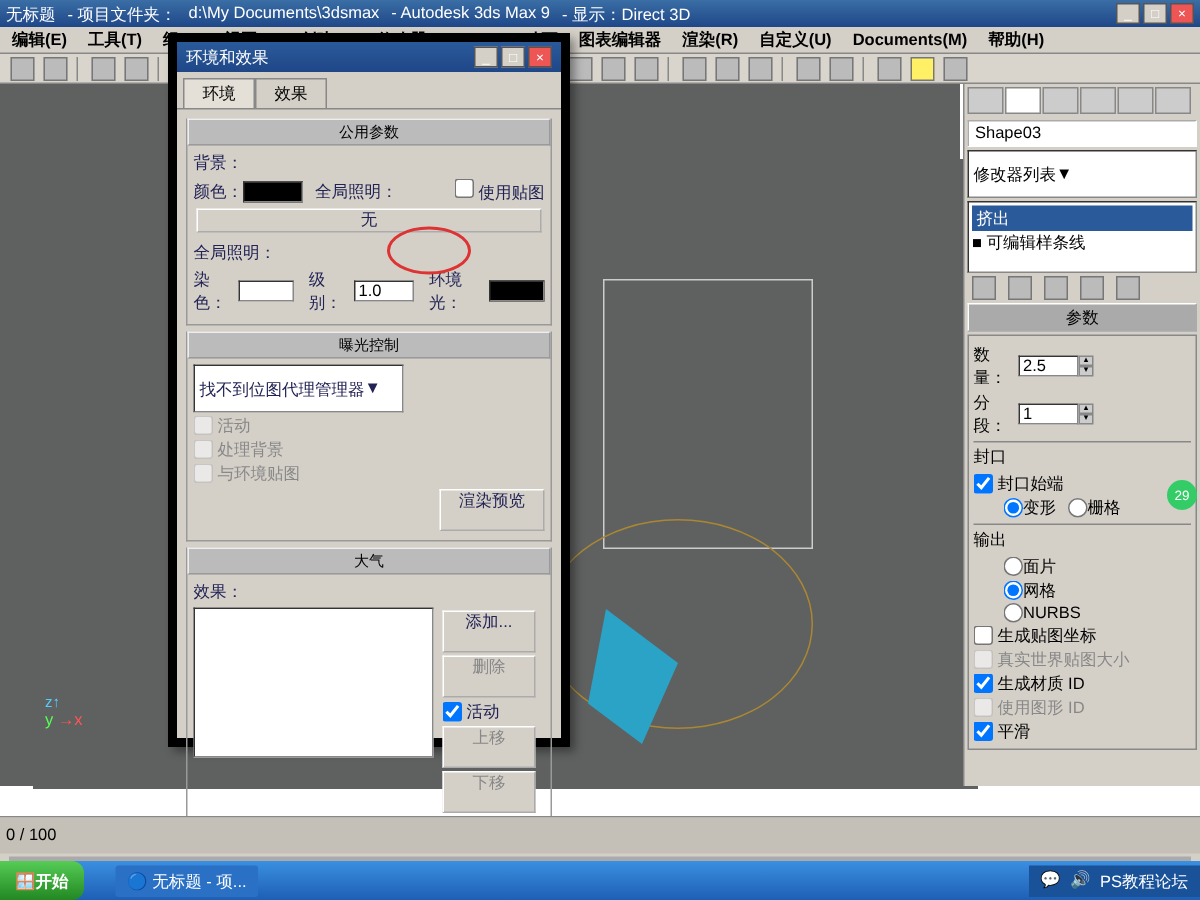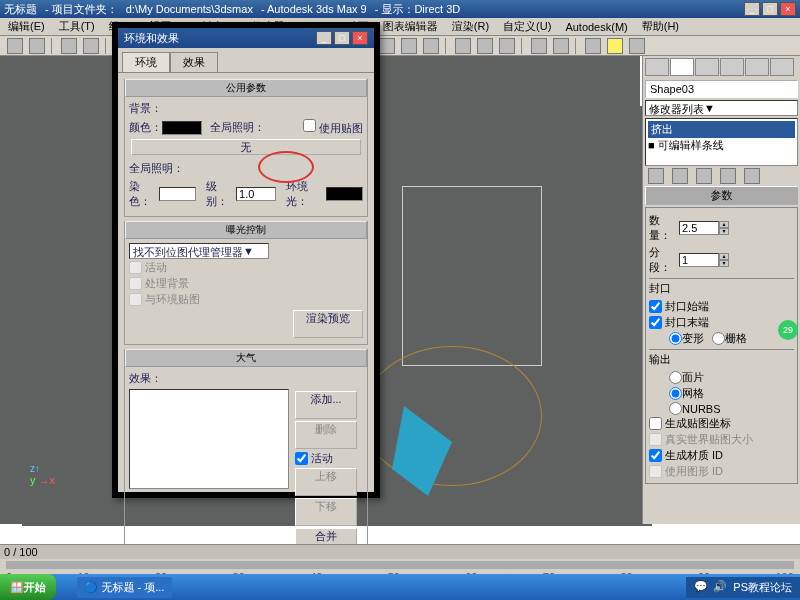--- a/index.html
+++ b/index.html
@@ -3,21 +3,21 @@
 <meta charset="utf-8">
 <style>
 * { margin:0; padding:0; box-sizing:border-box; font-family:"SimSun",Arial,sans-serif; font-size:11px; }
 body { background:#fff; width:800px; height:600px; overflow:hidden; position:relative; }
 .titlebar { background:linear-gradient(#3a6ea5,#1f4788); color:#fff; height:18px; display:flex; align-items:center; padding:0 4px; }
 .titlebar .sp { flex:1; }
 .titlebar span { margin-right:8px; }
 .win-btns { display:flex; }
 .win-btn { width:16px; height:14px; background:#d4d0c8; border:1px solid #555; margin-left:2px; text-align:center; line-height:12px; font-size:9px; }
 .win-btn.close { background:#e55; color:#fff; }
-.menubar { background:#d4d0c8; height:18px; display:flex; align-items:center; padding:0 4px; border-bottom:1px solid #888; }
+.menubar { background:#d4d0c8; height:18px; display:flex; align-items:center; padding:0 4px; border-bottom:1px solid #888;font-weight:bold; }
 .menubar span { margin-right:6px; padding:1px 4px; }
 .toolbar { background:#d9d5cc; height:20px; display:flex; align-items:center; padding:0 4px; border-bottom:1px solid #888; }
 .tool-icon { width:16px; height:16px; margin:0 3px; background:#bbb; border:1px solid #777; display:inline-block; }
 .tool-icon.sel { background:#fff066; }
 .tool-sep { width:4px; height:16px; border-left:1px solid #888; margin:0 3px; }
 .main-area { position:relative; height:470px; }
 .viewport { position:absolute; left:0; top:0; width:640px; height:468px; background:#5f6060; }
 .vp-canvas { position:absolute; left:22px; top:50px; width:630px; height:420px; background:#5f6060; }
 .text3d { position:absolute; left:160px; top:120px; font-size:90px; font-weight:bold; color:#ffe632; text-shadow:4px 4px 0 #c92222,8px 8px 0 #c92222; letter-spacing:-8px; }
 .text3d-sub { position:absolute; left:250px; top:220px; font-size:32px; font-weight:bold; color:#e55; font-style:italic; }
@@ -55,33 +55,33 @@
 .dlg-sec-body { padding:4px; font-size:10px; color:#225; }
 .dlg-row { display:flex; align-items:center; margin:3px 0; }
 .swatch { width:40px; height:14px; background:#000; border:1px inset #888; }
 .swatch.white { background:#fff; }
 .wide-btn { flex:1; height:16px; background:#d4d0c8; border:1px outset #fff; text-align:center; line-height:14px; margin:0 2px; }
 .fx-list { width:160px; height:100px; background:#fff; border:1px inset #888; }
 .small-btn { width:62px; height:28px; background:#d4d0c8; border:1px outset #fff; margin:2px 0; text-align:center; line-height:14px; }
 .small-btn.dis { color:#888; }
 .red-circle { position:absolute; left:140px; top:123px; width:56px; height:32px; border:2px solid #d33; border-radius:50%; pointer-events:none; }
 .status-area { position:absolute; bottom:0; left:0; right:0; height:56px; background:#d4d0c8; border-top:1px solid #888; }
-.timeline { height:14px; background:#c4c0b8; display:flex; align-items:center; font-size:9px; padding:0 4px; }
+.timeline { height:24px; background:#c4c0b8; display:flex; align-items:center; font-size:9px; padding:0 4px; }
 .slider-track { height:8px; background:#aaa; margin:2px 6px; position:relative; }
 .slider-grad { display:flex; justify-content:space-between; padding:0 6px; font-size:8px; color:#555; }
 .coord-row { display:flex; align-items:center; padding:2px 4px; gap:4px; }
 .coord-input { width:60px; height:14px; background:#fff; border:1px inset #888; }
 .status-btn { padding:1px 6px; background:#d4d0c8; border:1px outset #fff; }
 .play-btns { display:flex; gap:2px; }
 .play-btn { width:18px; height:16px; background:#d4d0c8; border:1px outset #fff; text-align:center; }
 .taskbar { position:absolute; bottom:0; left:0; right:0; height:26px; background:linear-gradient(#3a8fe0,#1e5fb5); display:flex; align-items:center; }
 .start-btn { background:linear-gradient(#5c5,#282); color:#fff; height:26px; padding:0 10px; display:flex; align-items:center; font-weight:bold; border-radius:0 8px 8px 0; }
 .task-item { background:#2a70c5; color:#fff; padding:3px 8px; margin-left:21px; border-radius:2px; }
 .tray { margin-left:auto; background:#1a5299; color:#fff; padding:3px 8px; display:flex; gap:6px; }
-.dropdown { background:#fff; border:1px inset #888; padding:1px 3px; height:16px; display:flex; align-items:flex-start; }
+.dropdown { background:#fff; border:1px inset #888; padding:1px 3px; height:32px; display:flex; align-items:center; }
 .watermark { position:absolute; right:10px; bottom:36px; color:#fff; font-family:cursive; font-size:12px; text-shadow:1px 1px 2px #000; }
 .side-badge { position:absolute; right:2px; top:320px; width:20px; height:20px; background:#3c6; border-radius:50%; color:#fff; text-align:center; line-height:20px; font-size:9px; }
 </style>
 </head>
 <body>
 
 <div class="titlebar">
   <span>无标题</span>
   <span>- 项目文件夹：</span>
   <span>d:\My Documents\3dsmax</span>
@@ -100,21 +100,21 @@
   <span>工具(T)</span>
   <span>组(G)</span>
   <span>视图(V)</span>
   <span>创建(C)</span>
   <span>修改器</span>
   <span>reactor</span>
   <span>动画</span>
   <span>图表编辑器</span>
   <span>渲染(R)</span>
   <span>自定义(U)</span>
-  <span>Autodesk(M)</span>
+  <span>Documents(M)</span>
   <span>帮助(H)</span>
 </div>
 
 <div class="toolbar">
   <span class="tool-icon"></span>
   <span class="tool-icon"></span>
   <span class="tool-sep"></span>
   <span class="tool-icon"></span>
   <span class="tool-icon"></span>
   <span class="tool-sep"></span>
@@ -199,24 +199,20 @@
           <div class="spin-btns">
             <div>▴</div>
             <div>▾</div>
           </div>
         </div>
       <div style="border-top:1px solid #888;margin:3px 0;padding-top:2px">封口</div>
       <div class="chk-row">
           <input type="checkbox" checked="" style="">
           <span>封口始端</span>
         </div>
-      <div class="chk-row">
-          <input type="checkbox" checked="" style="">
-          <span>封口末端</span>
-        </div>
       <div class="radio-row">
           <input type="radio" checked="" style="">
           <span>变形</span> 
           <input type="radio" style="margin-left: 8px;">
           <span>栅格</span>
         </div>
       <div style="border-top:1px solid #888;margin:3px 0;padding-top:2px">输出</div>
       <div class="radio-row">
           <input type="radio" style="">
           <span>面片</span>
@@ -237,20 +233,24 @@
           <input type="checkbox" disabled="" style="">
           <span>真实世界贴图大小</span>
         </div>
       <div class="chk-row">
           <input type="checkbox" checked="" style="">
           <span>生成材质 ID</span>
         </div>
       <div class="chk-row" style="color:#888">
           <input type="checkbox" disabled="" style="">
           <span>使用图形 ID</span>
+        </div>
+      <div class="chk-row">
+          <input type="checkbox" checked="" style="">
+          <span>平滑</span>
         </div>
     </div>
   </div>
 </div>
 
 <div class="dialog">
   <div class="dlg-title">
     <span>环境和效果</span>
       <span class="sp"></span>
     <div class="win-btn">_</div>

